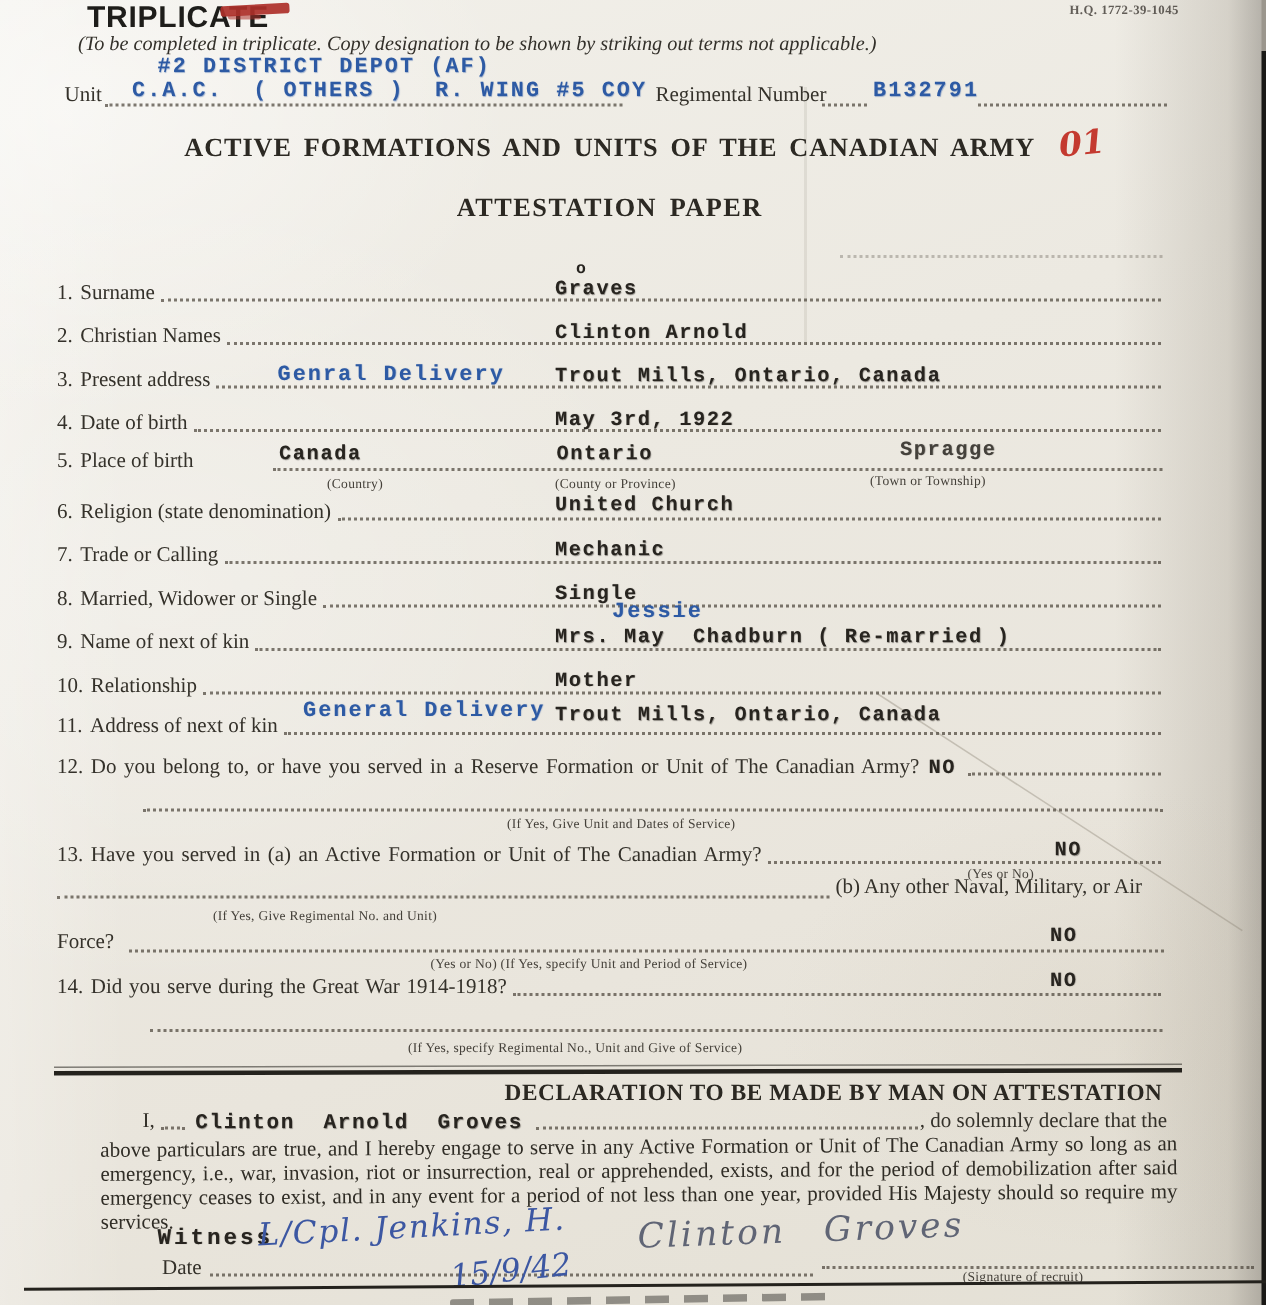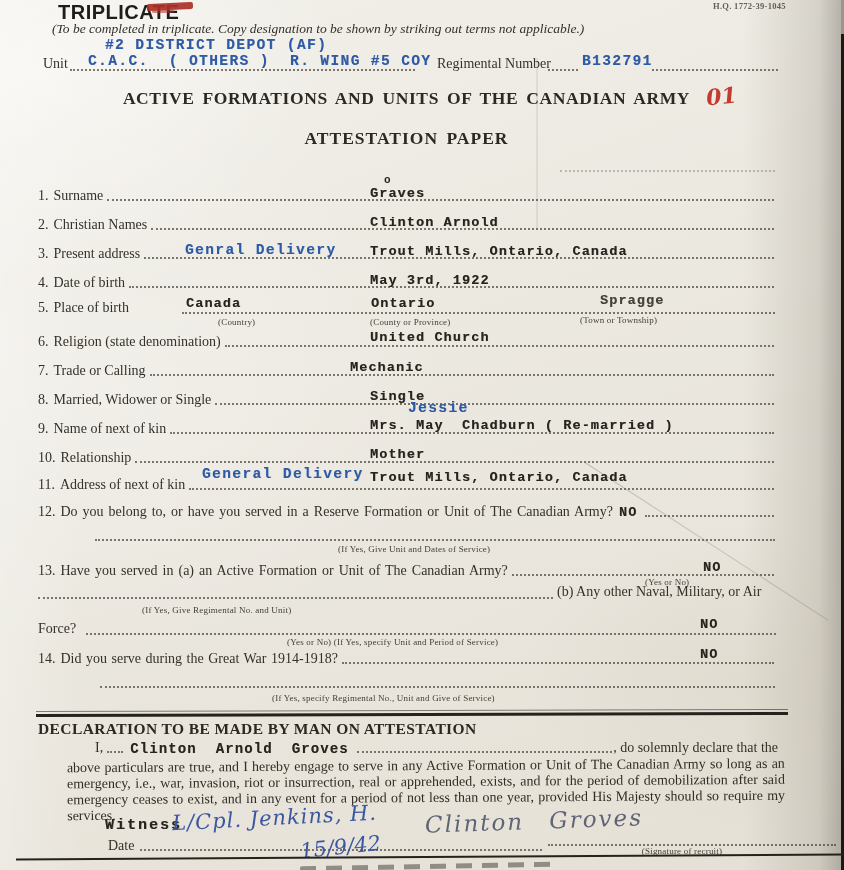--- a/index.html
+++ b/index.html
@@ -120,21 +120,21 @@
     <span class="lbl">Religion  (state denomination)</span>
     <span class="leader"></span>
   </div>
   <div class="typed" style="left:370px;top:330px;">United Church</div>
 
   <div class="row" style="top:363px;">
     <span class="num">7.</span>
     <span class="lbl">Trade or Calling</span>
     <span class="leader"></span>
   </div>
-  <div class="typed" style="left:350px;top:360px;">Mechanic</div>
+  <div class="typed" style="left:370px;top:360px;">Mechanic</div>
 
   <div class="row" style="top:392px;">
     <span class="num">8.</span>
     <span class="lbl">Married, Widower or Single</span>
     <span class="leader"></span>
   </div>
   <div class="typed" style="left:370px;top:389px;">Single</div>
   <div class="typed blue stamp" style="left:408px;top:400px;">Jessie</div>
 
   <div class="row" style="top:421px;">
@@ -190,21 +190,21 @@
     <span class="lbl">Did you serve during the Great War 1914-1918?</span>
     <span class="leader"></span>
   </div>
   <div class="typed" style="left:700px;top:647px;">NO</div>
   <div class="leader-abs" style="left:100px;top:686px;width:675px;"></div>
   <span class="cap" style="left:272px;top:693px;">(If Yes, specify Regimental No., Unit and Give of Service)</span>
 
   <div class="rule" style="left:36px;top:710px;width:752px;height:1px;opacity:.55;transform:rotate(-.15deg);"></div>
   <div class="rule" style="left:36px;top:713px;width:752px;height:2.5px;transform:rotate(-.15deg);"></div>
 
-  <div style="position:absolute;left:38px;top:720px;width:737px;text-align:left;font-weight:bold;font-size:15.5px;letter-spacing:.4px;color:#2b2822;">DECLARATION TO BE MADE BY MAN ON ATTESTATION</div>
+  <div style="position:absolute;left:38px;top:720px;width:737px;text-align:right;font-weight:bold;font-size:15.5px;letter-spacing:.4px;color:#2b2822;">DECLARATION TO BE MADE BY MAN ON ATTESTATION</div>
 
   <div class="row" style="left:95px;top:740px;width:683px;">
     <span>I,</span>
     <span class="leader" style="max-width:16px;"></span>
     <span class="typed inline" style="font-size:14px;">Clinton  Arnold  Groves</span>
     <span class="leader"></span>
     <span>, do solemnly declare that the</span>
   </div>
   <div class="decl-body" style="left:67px;top:758px;width:718px;">above particulars are true, and I hereby engage to serve in any Active Formation or Unit of The Canadian Army so long as an emergency, i.e., war, invasion, riot or insurrection, real or apprehended, exists, and for the period of demobilization after said emergency ceases to exist, and in any event for a period of not less than one year, provided His Majesty should so require my services.</div>
 

